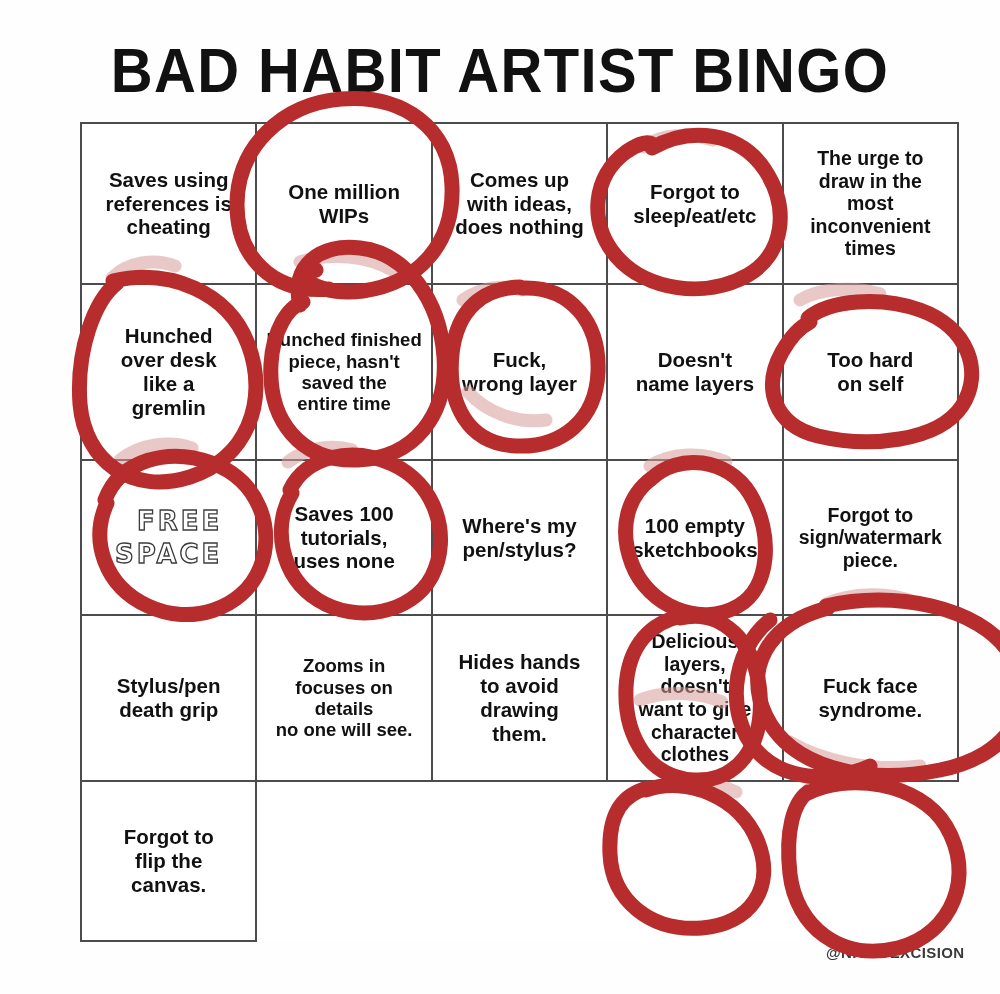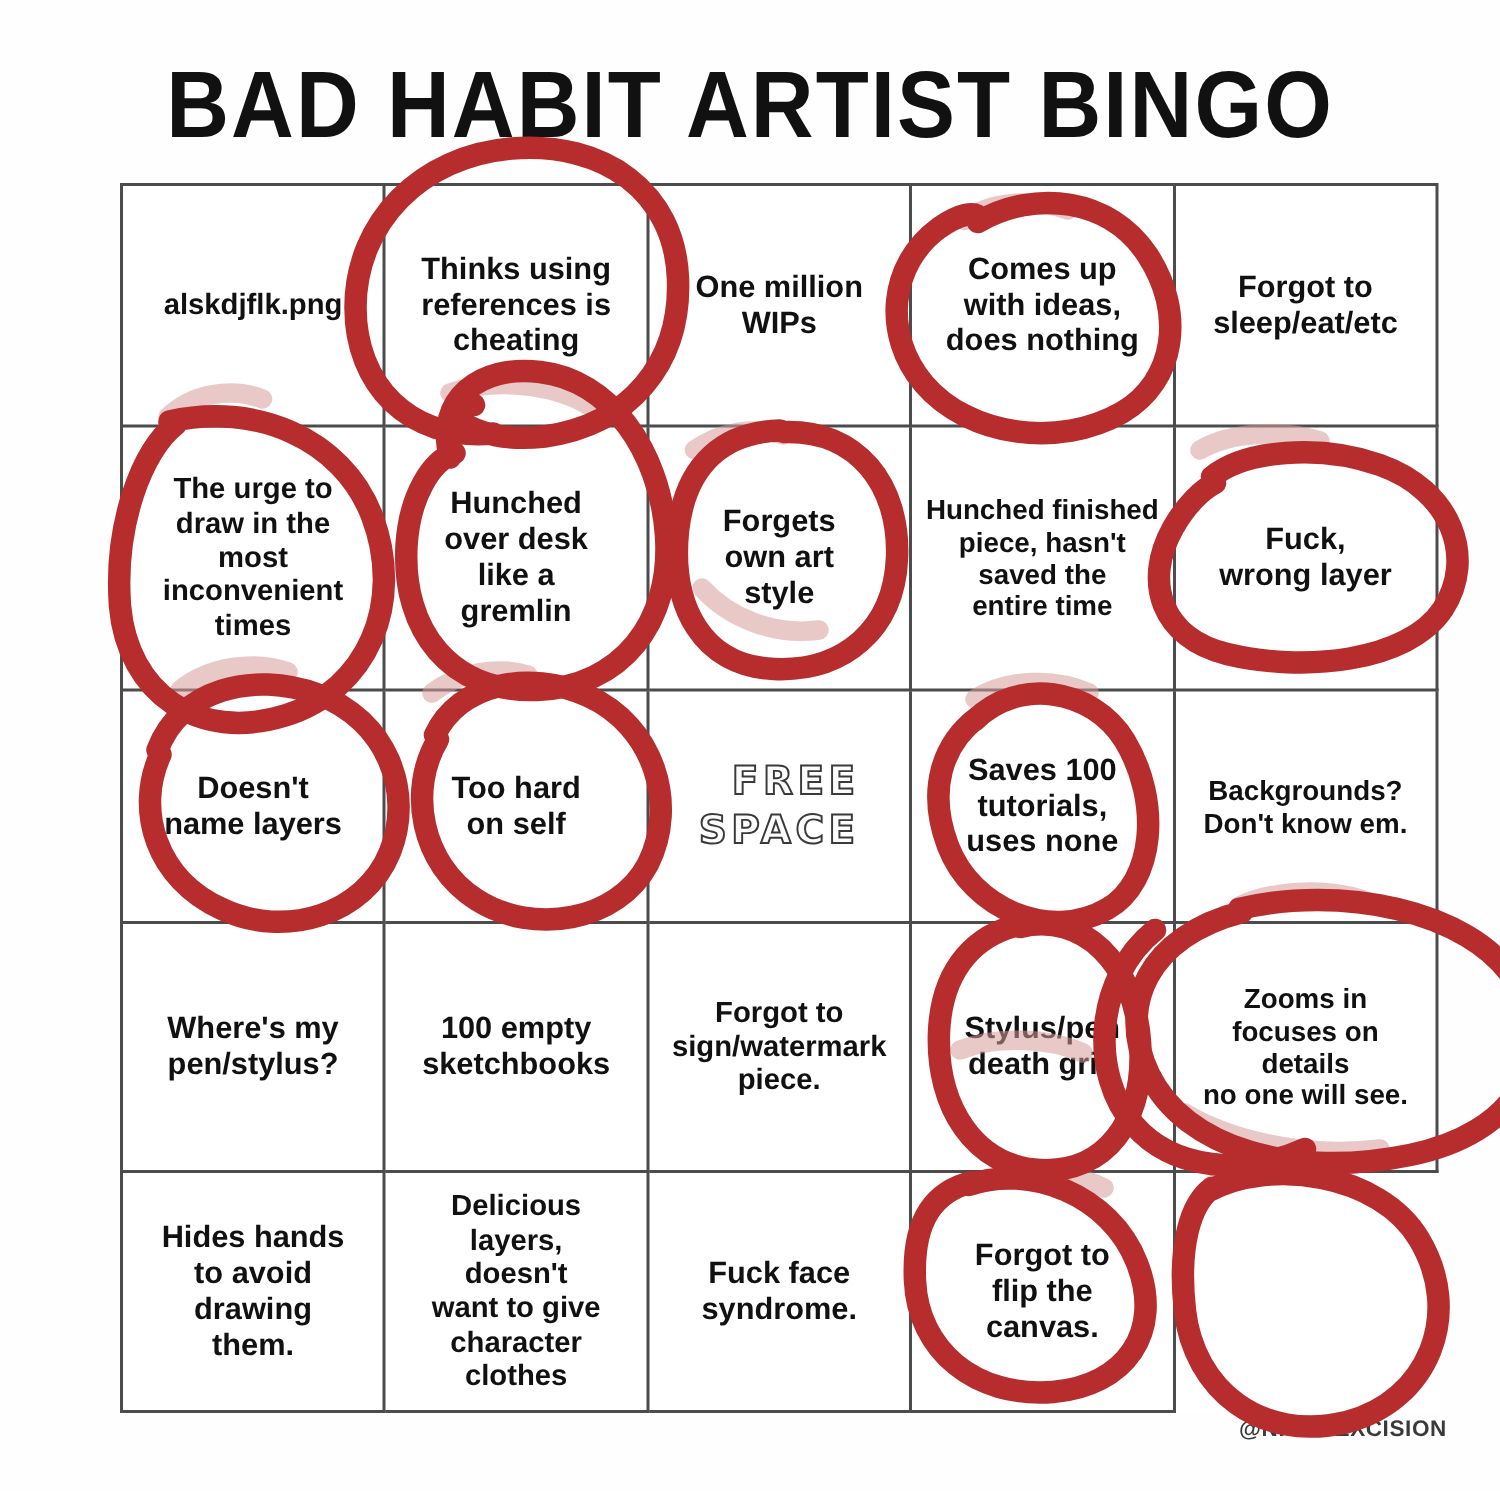--- a/index.html
+++ b/index.html
@@ -132,24 +132,21 @@
 </style>
 </head>
 <body>
 
 <div id="page">
 
   <div id="title">BAD HABIT ARTIST BINGO</div>
 
   <div id="grid">
       <div class="cell">
-        <span class="cell-text t19">alskdjflk.png</span>
-      </div>
-      <div class="cell">
-        <span class="cell-text t20">Thinks using
+        <span class="cell-text t20">Saves using
 references is
 cheating</span>
       </div>
       <div class="cell">
         <span class="cell-text t20">One million
 WIPs</span>
       </div>
       <div class="cell">
         <span class="cell-text t20">Comes up
 with ideas,
@@ -166,25 +163,20 @@
 inconvenient
 times</span>
       </div>
       <div class="cell">
         <span class="cell-text t20">Hunched
 over desk
 like a
 gremlin</span>
       </div>
       <div class="cell">
-        <span class="cell-text t20">Forgets
-own art
-style</span>
-      </div>
-      <div class="cell">
         <span class="cell-text t18">Hunched finished
 piece, hasn't
 saved the
 entire time</span>
       </div>
       <div class="cell">
         <span class="cell-text t20">Fuck,
 wrong layer</span>
       </div>
       <div class="cell">
@@ -196,24 +188,20 @@
 on self</span>
       </div>
       <div class="cell">
         <span class="free-space">FREE
 SPACE</span>
       </div>
       <div class="cell">
         <span class="cell-text t20">Saves 100
 tutorials,
 uses none</span>
-      </div>
-      <div class="cell">
-        <span class="cell-text t18">Backgrounds?
-Don't know em.</span>
       </div>
       <div class="cell">
         <span class="cell-text t20">Where's my
 pen/stylus?</span>
       </div>
       <div class="cell">
         <span class="cell-text t20">100 empty
 sketchbooks</span>
       </div>
       <div class="cell">

